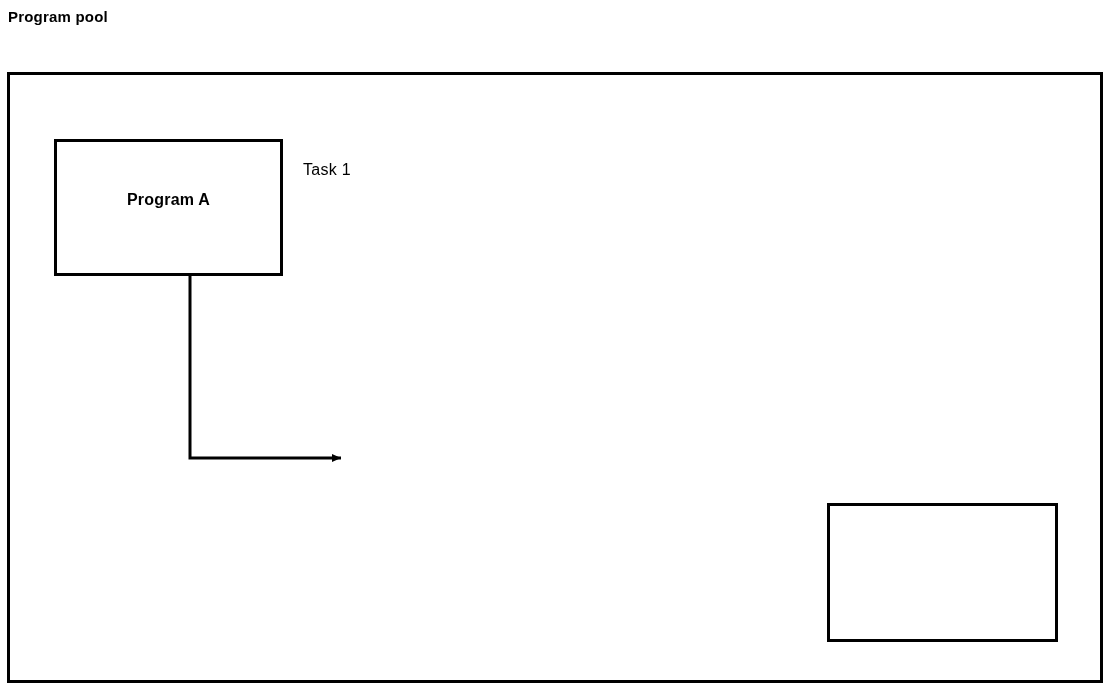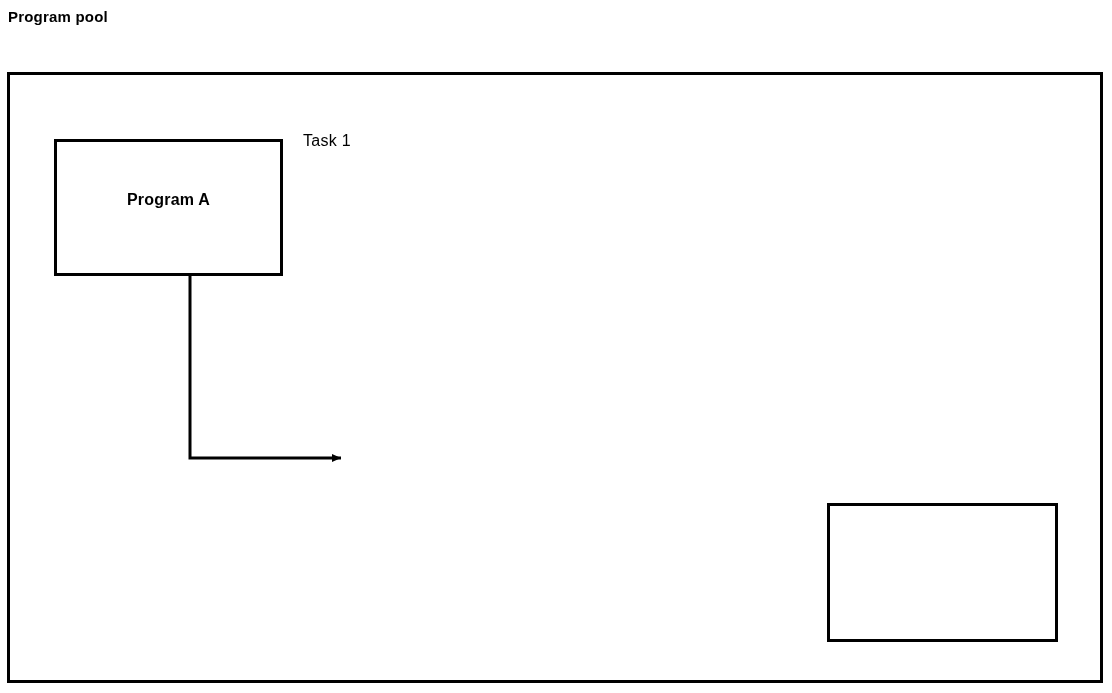--- a/index.html
+++ b/index.html
@@ -96,21 +96,21 @@
     left: 827px;
     top: 503px;
     width: 231px;
     height: 139px;
   }
 
   
   #task-label {
     position: absolute;
     left: 303px;
-    top: 131px;
+    top: 160px;
     font-size: 16px;
     font-weight: normal;
     letter-spacing: 0.3px;
     white-space: nowrap;
     line-height: 20px;
   }
 
   
   #connector-layer {
     position: absolute;

